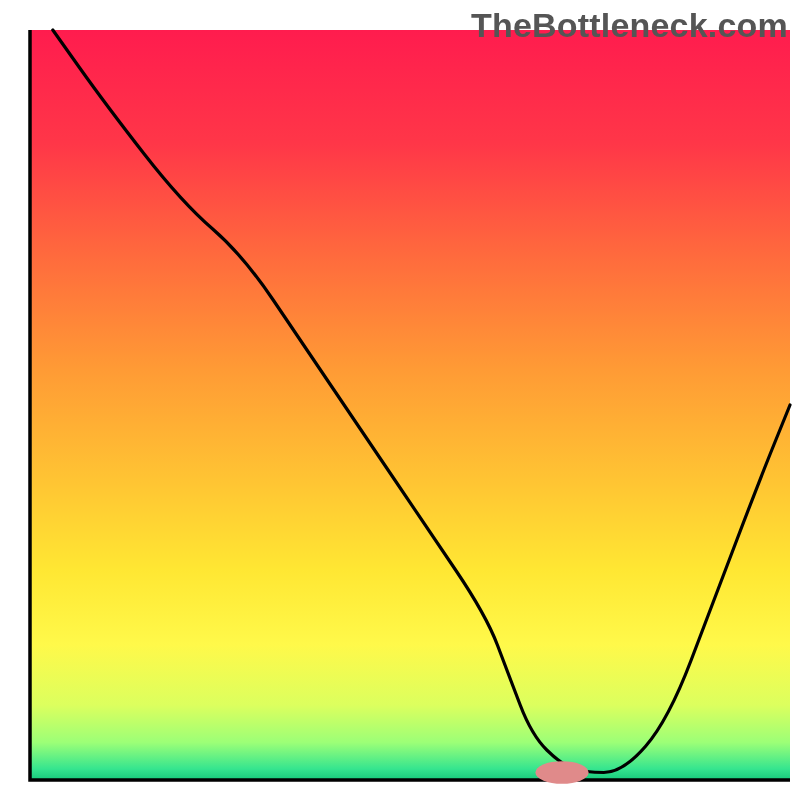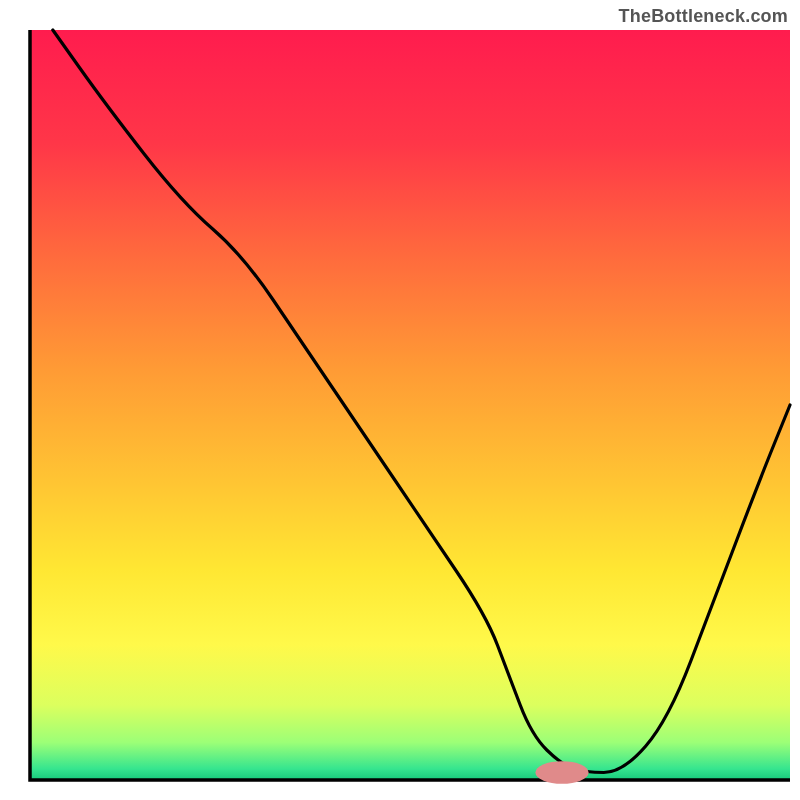--- a/index.html
+++ b/index.html
@@ -13,21 +13,21 @@
   }
   .chart-container {
     position: relative;
     width: 800px;
     height: 800px;
   }
   .watermark {
     position: absolute;
     top: 6px;
     right: 12px;
-    font-size: 18px;
+    font-size: 34px;
     font-weight: 600;
     color: #555555;
     letter-spacing: 0.2px;
     z-index: 10;
     user-select: none;
     pointer-events: none;
   }
   svg.plot {
     position: absolute;
     left: 0;

